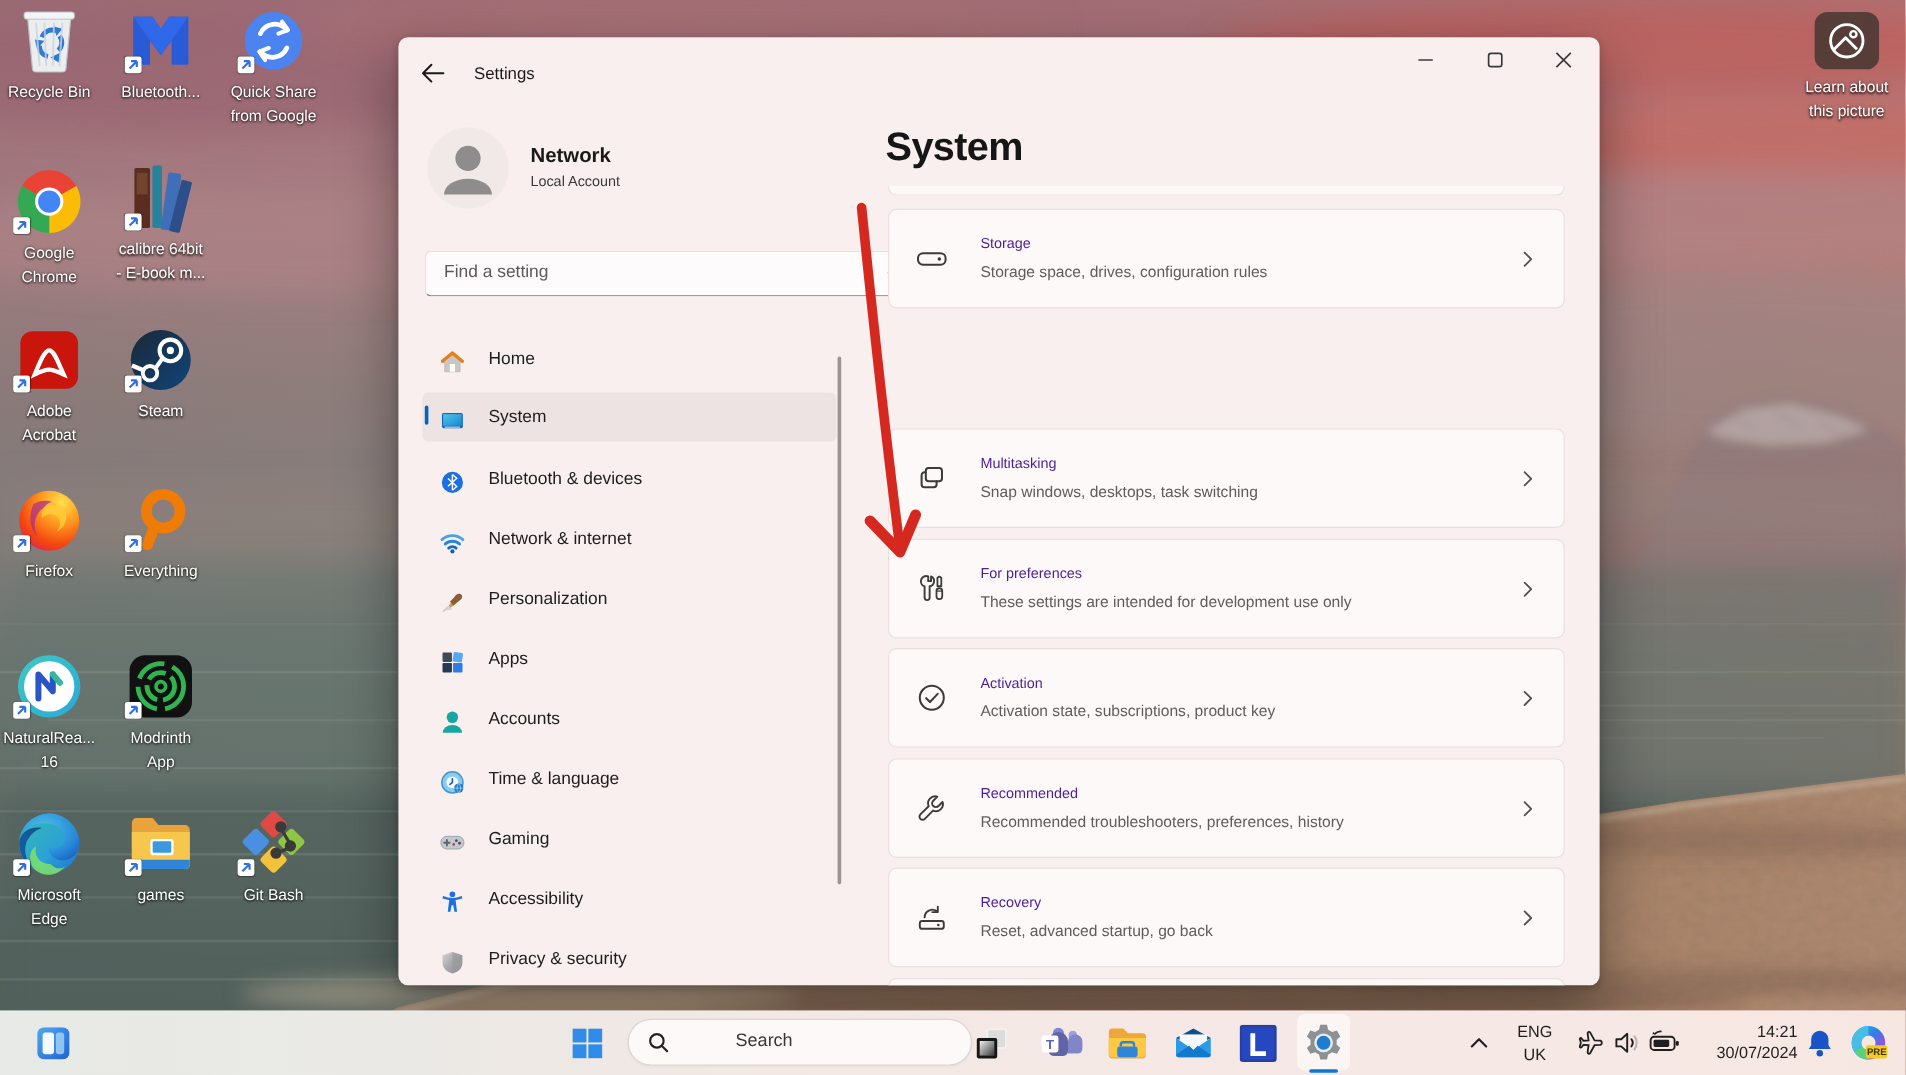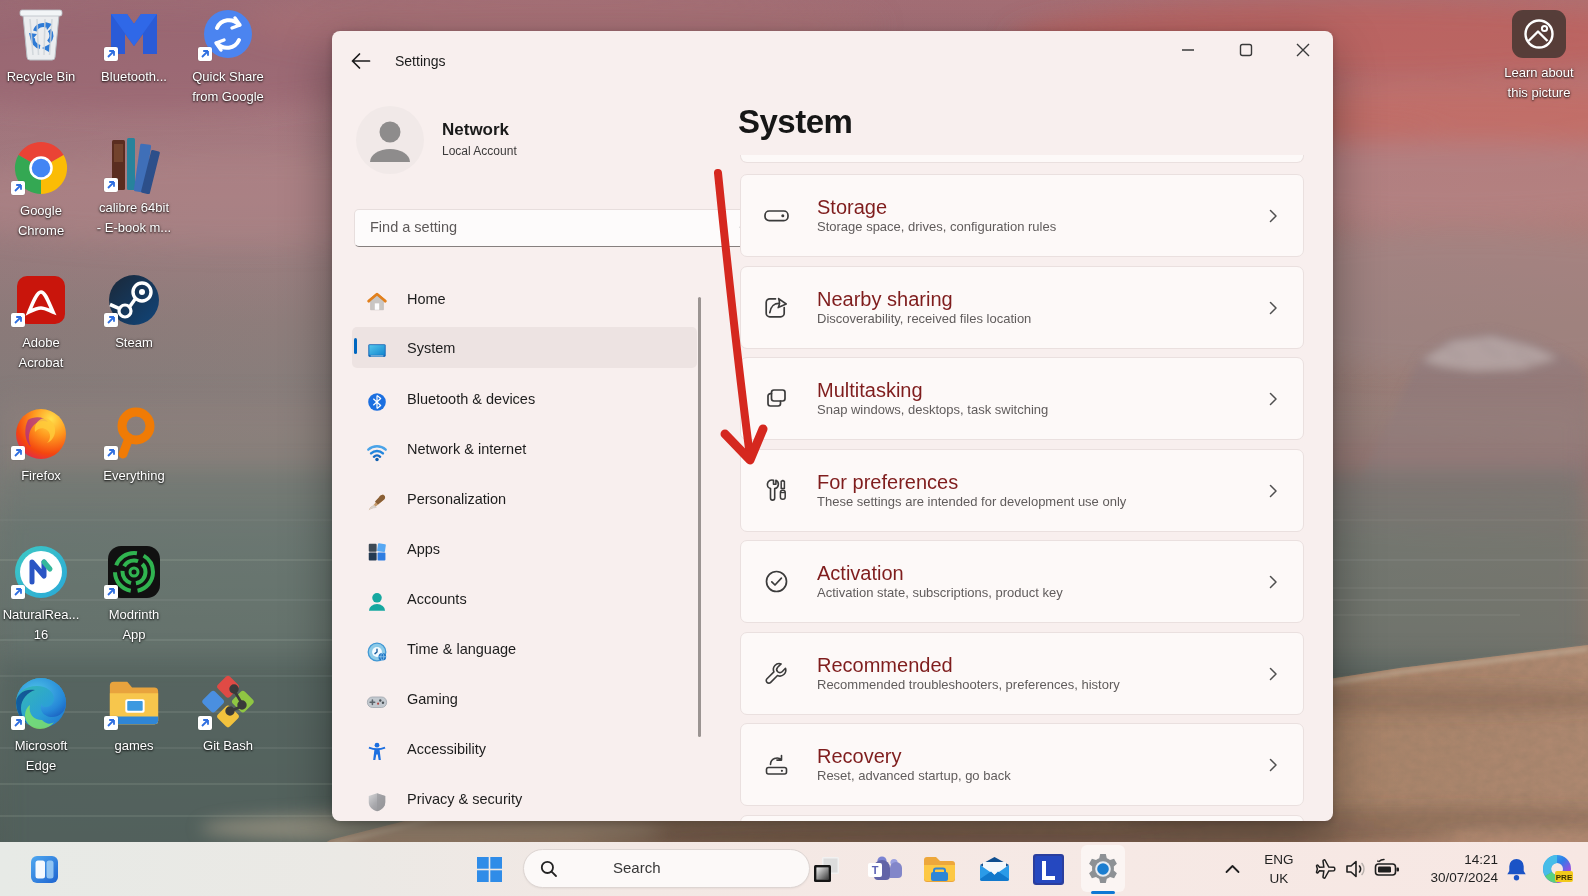--- a/index.html
+++ b/index.html
@@ -41,21 +41,21 @@
   .nav.sel .ntxt{top:13px} .nav.sel .nico{top:13px}
   .nav.sel::before { content:""; position:absolute; left:2px; top:11px; width:3px; height:16px; border-radius:2px; background:#0067c0; }
   .sidescroll { position:absolute; left:366px; top:266px; width:3px; height:440px; background:#9b9492; border-radius:2px; }
 
   
   #content { position:absolute; left:370px; top:0; width:631px; height:100%; }
   .h1 { position:absolute; left:36px; top:72px; font-size:33px; font-weight:600; color:#161616; letter-spacing:-0.5px; }
   .card { position:absolute; left:38px; width:564px; height:83px; background:#fdf9f8; border:1px solid #eae0df;
           border-radius:7px; }
   .card .cico { position:absolute; left:22px; top:27px; width:27px; height:27px; }
-  .card .ct { position:absolute; left:76px; top:21px; font-size:20px; color:#7f1d1d; }
+  .card .ct { position:absolute; left:76px; top:21px; font-size:12px; color:#4c1d95; }
   .card .cs { position:absolute; left:76px; top:44px; font-size:13px; color:#605c5c; }
   .card .chev { position:absolute; right:22px; top:33px; width:16px; height:16px; }
   .sliver { position:absolute; left:38px; width:564px; background:#fdf9f8; border:1px solid #eae0df; border-top:none; border-radius:0 0 7px 7px; }
 
   
   #taskbar { position:absolute; left:0; top:842px; width:1588px; height:54px;
              background:linear-gradient(90deg,#e7eae6 0%,#ebe9e5 22%,#f3e8e4 40%,#f6e9e5 70%,#f7e7e3 100%); }
   .tb { position:absolute; top:0; height:54px; display:flex; align-items:center; justify-content:center; }
   .searchpill { position:absolute; left:523px; top:7px; width:287px; height:39px; background:#fcf9f8;
                 border:1px solid #ddd5d2; border-radius:20px; box-shadow:0 1px 2px rgba(0,0,0,.05); }
@@ -586,32 +586,20 @@
         <svg class="cico" viewBox="0 0 27 27">
             <rect x="2" y="9" width="23" height="9.6" rx="4.2" stroke="#3b3b3b" stroke-width="1.7" fill="none"></rect>
             <circle cx="19.8" cy="13.8" r="1.5" fill="#3b3b3b"></circle>
           </svg>
         <div class="ct">Storage</div>
         <div class="cs">Storage space, drives, configuration rules</div>
         <svg class="chev" viewBox="0 0 16 16">
             <path d="M5.5 2.5 L11 8 L5.5 13.5" stroke="#4f4f4f" stroke-width="1.5" fill="none" stroke-linecap="round" stroke-linejoin="round"></path>
           </svg>
       </div>
-      <div class="card" style="top:234.5px">
-        <svg class="cico" viewBox="0 0 27 27">
-            <path d="M12.5 4.8 H6.8 A3.6 3.6 0 0 0 3.2 8.4 v10.8 a3.6 3.6 0 0 0 3.6 3.6 h10.8 a3.6 3.6 0 0 0 3.6-3.6 V13.5" stroke="#3b3b3b" stroke-width="1.7" fill="none" stroke-linecap="round"></path>
-            <path d="M6.8 18.6 C7.6 12.4 11.6 9.2 16.4 9.4" stroke="#3b3b3b" stroke-width="1.7" fill="none" stroke-linecap="round"></path>
-            <path d="M15.6 4.6 L23.2 10 L15.2 13.6 C16.8 10.8 16.8 7.6 15.6 4.6 Z" stroke="#3b3b3b" stroke-width="1.6" fill="none" stroke-linejoin="round"></path>
-          </svg>
-        <div class="ct">Nearby sharing</div>
-        <div class="cs">Discoverability, received files location</div>
-        <svg class="chev" viewBox="0 0 16 16">
-            <path d="M5.5 2.5 L11 8 L5.5 13.5" stroke="#4f4f4f" stroke-width="1.5" fill="none" stroke-linecap="round" stroke-linejoin="round"></path>
-          </svg>
-      </div>
       <div class="card" style="top:326px">
         <svg class="cico" viewBox="0 0 27 27">
             <rect x="8.5" y="5" width="13.5" height="11" rx="2.4" stroke="#3b3b3b" stroke-width="1.7" fill="none"></rect>
             <path d="M17.5 16 v2.6 a2.4 2.4 0 0 1 -2.4 2.4 H7.4 A2.4 2.4 0 0 1 5 18.6 V11 a2.4 2.4 0 0 1 2.4 -2.4 h1.1" stroke="#3b3b3b" stroke-width="1.7" fill="none" stroke-linecap="round"></path>
           </svg>
         <div class="ct">Multitasking</div>
         <div class="cs">Snap windows, desktops, task switching</div>
         <svg class="chev" viewBox="0 0 16 16">
             <path d="M5.5 2.5 L11 8 L5.5 13.5" stroke="#4f4f4f" stroke-width="1.5" fill="none" stroke-linecap="round" stroke-linejoin="round"></path>
           </svg>

